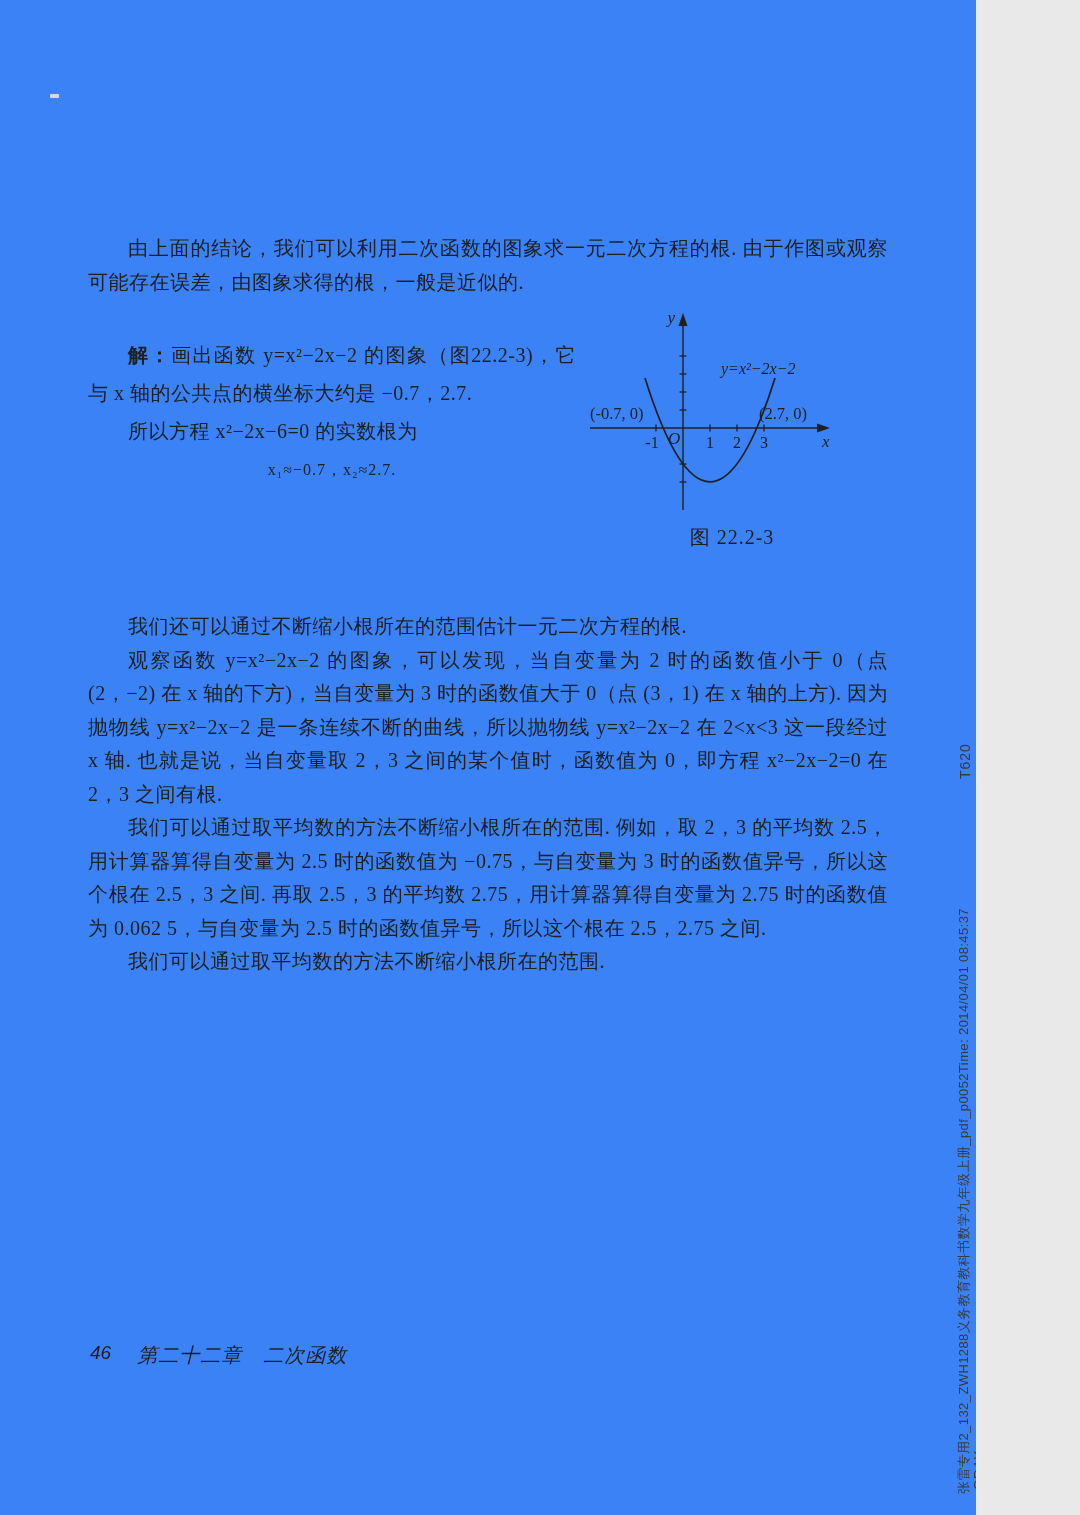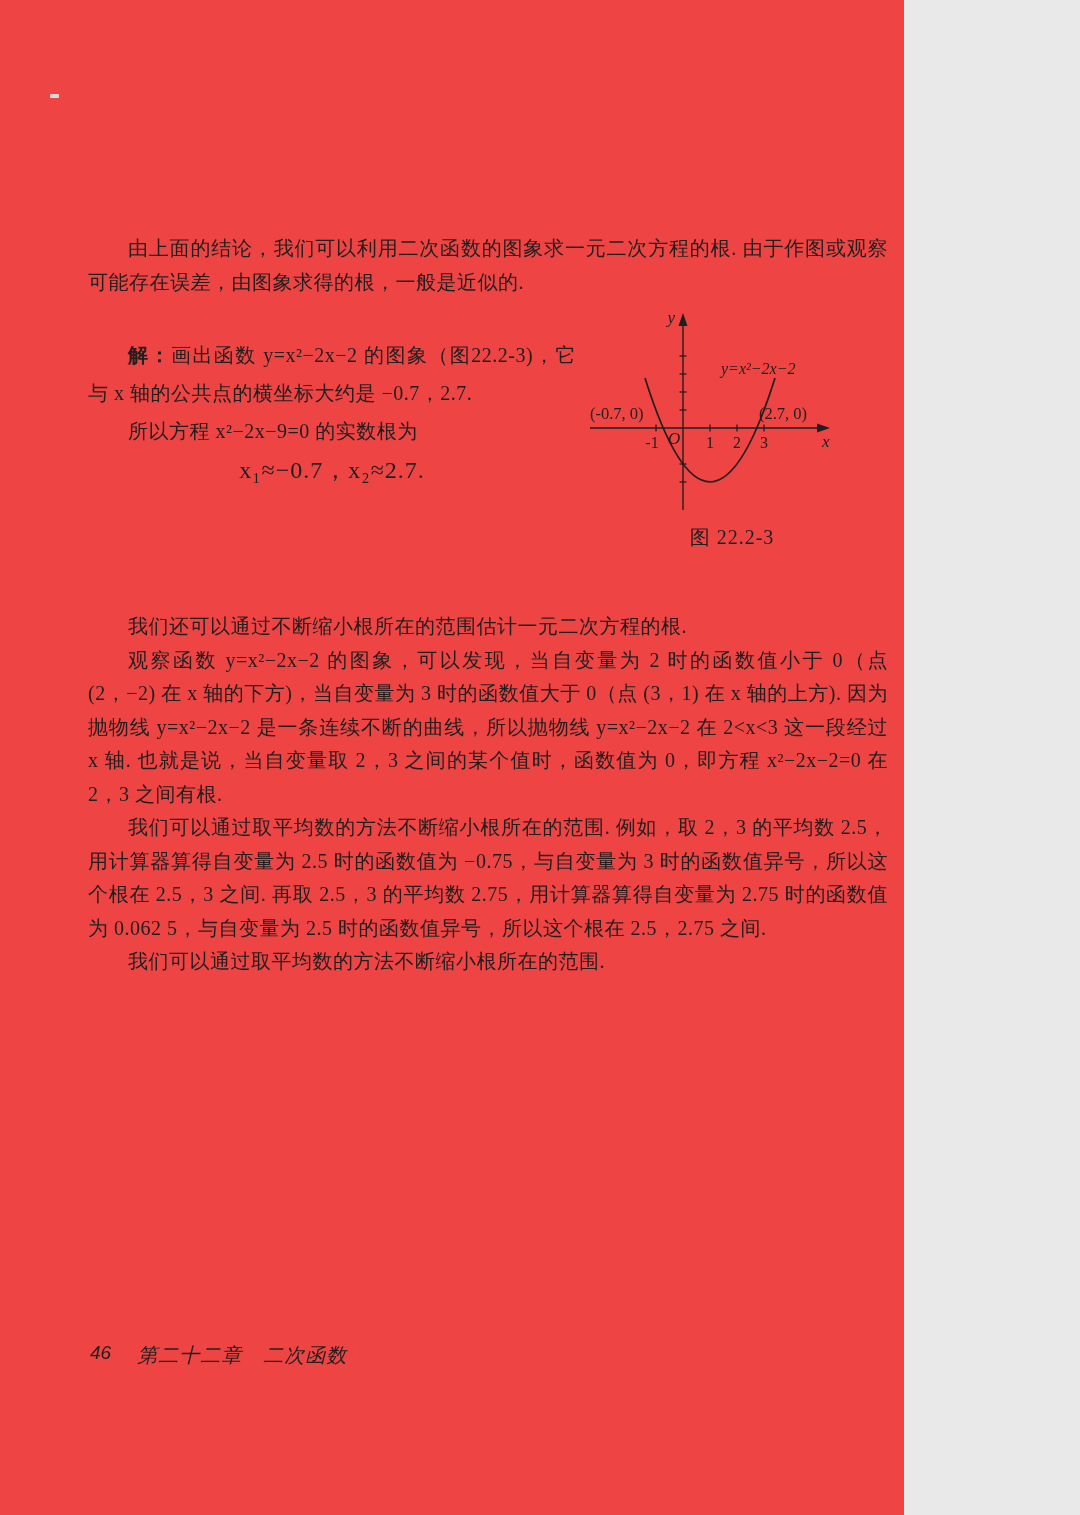--- a/index.html
+++ b/index.html
@@ -2,33 +2,33 @@
 <html><head>
 <meta charset="utf-8">
 <style>
   html,body{margin:0;padding:0;}
   body{
     width:1080px;height:1515px;
     background:#e9e9e9;
     font-family:"Liberation Serif","DejaVu Serif",serif;
   }
   .page{
-    position:relative;width:904px;height:1515px;
-    background:#ef4444;color:#1f1f1f;overflow:hidden;
+    position:relative;width:976px;height:1515px;
+    background:#3b82f6;color:#1f1f1f;overflow:hidden;
   }
   .para{
     font-size:20px;line-height:33.5px;text-align:justify;
     text-indent:2em;letter-spacing:0.5px;margin:0;
   }
   .intro{position:absolute;left:88px;top:232px;width:800px;}
   .example-col{position:absolute;left:88px;top:336px;width:488px;}
   .example-col .para{line-height:38px;}
   .lbl{font-family:"Liberation Sans","DejaVu Sans",sans-serif;font-weight:700;}
   .roots-line{
-    font-size:24px;line-height:40px;text-align:center;margin:0;
+    font-size:16px;line-height:40px;text-align:center;margin:0;
     letter-spacing:1px;
   }
   .figure{position:absolute;left:586px;top:308px;width:292px;}
   .figure svg{display:block;}
   .fig-caption{
     width:292px;text-align:center;font-size:20px;margin-top:4px;
     letter-spacing:1px;
   }
   .main-col{position:absolute;left:88px;top:610px;width:800px;}
   .footer{
@@ -65,21 +65,21 @@
 <body>
 
 <div class="page">
 
   <div class="artifact"></div>
 
   <p class="para intro">由上面的结论，我们可以利用二次函数的图象求一元二次方程的根. 由于作图或观察可能存在误差，由图象求得的根，一般是近似的.</p>
 
   <div class="example-col">
     <p class="para"><span class="lbl">解：</span><span>画出函数 y=x²−2x−2 的图象（图22.2-3)，它与 x 轴的公共点的横坐标大约是 −0.7，2.7.</span></p>
-    <p class="para">所以方程 x²−2x−9=0 的实数根为</p>
+    <p class="para">所以方程 x²−2x−6=0 的实数根为</p>
     <p class="roots-line">x₁≈−0.7，x₂≈2.7.</p>
   </div>
 
   <div class="figure">
     <svg width="292" height="212" viewBox="0 0 292 212">
 
       <line class="axis" x1="4" y1="120" x2="236" y2="120"></line>
       <polygon points="244,120 231,115.5 231,124.5" fill="#1f1f1f"></polygon>
       <line class="axis" x1="97" y1="16" x2="97" y2="202"></line>
       <polygon points="97,5 92.5,18 101.5,18" fill="#1f1f1f"></polygon>

